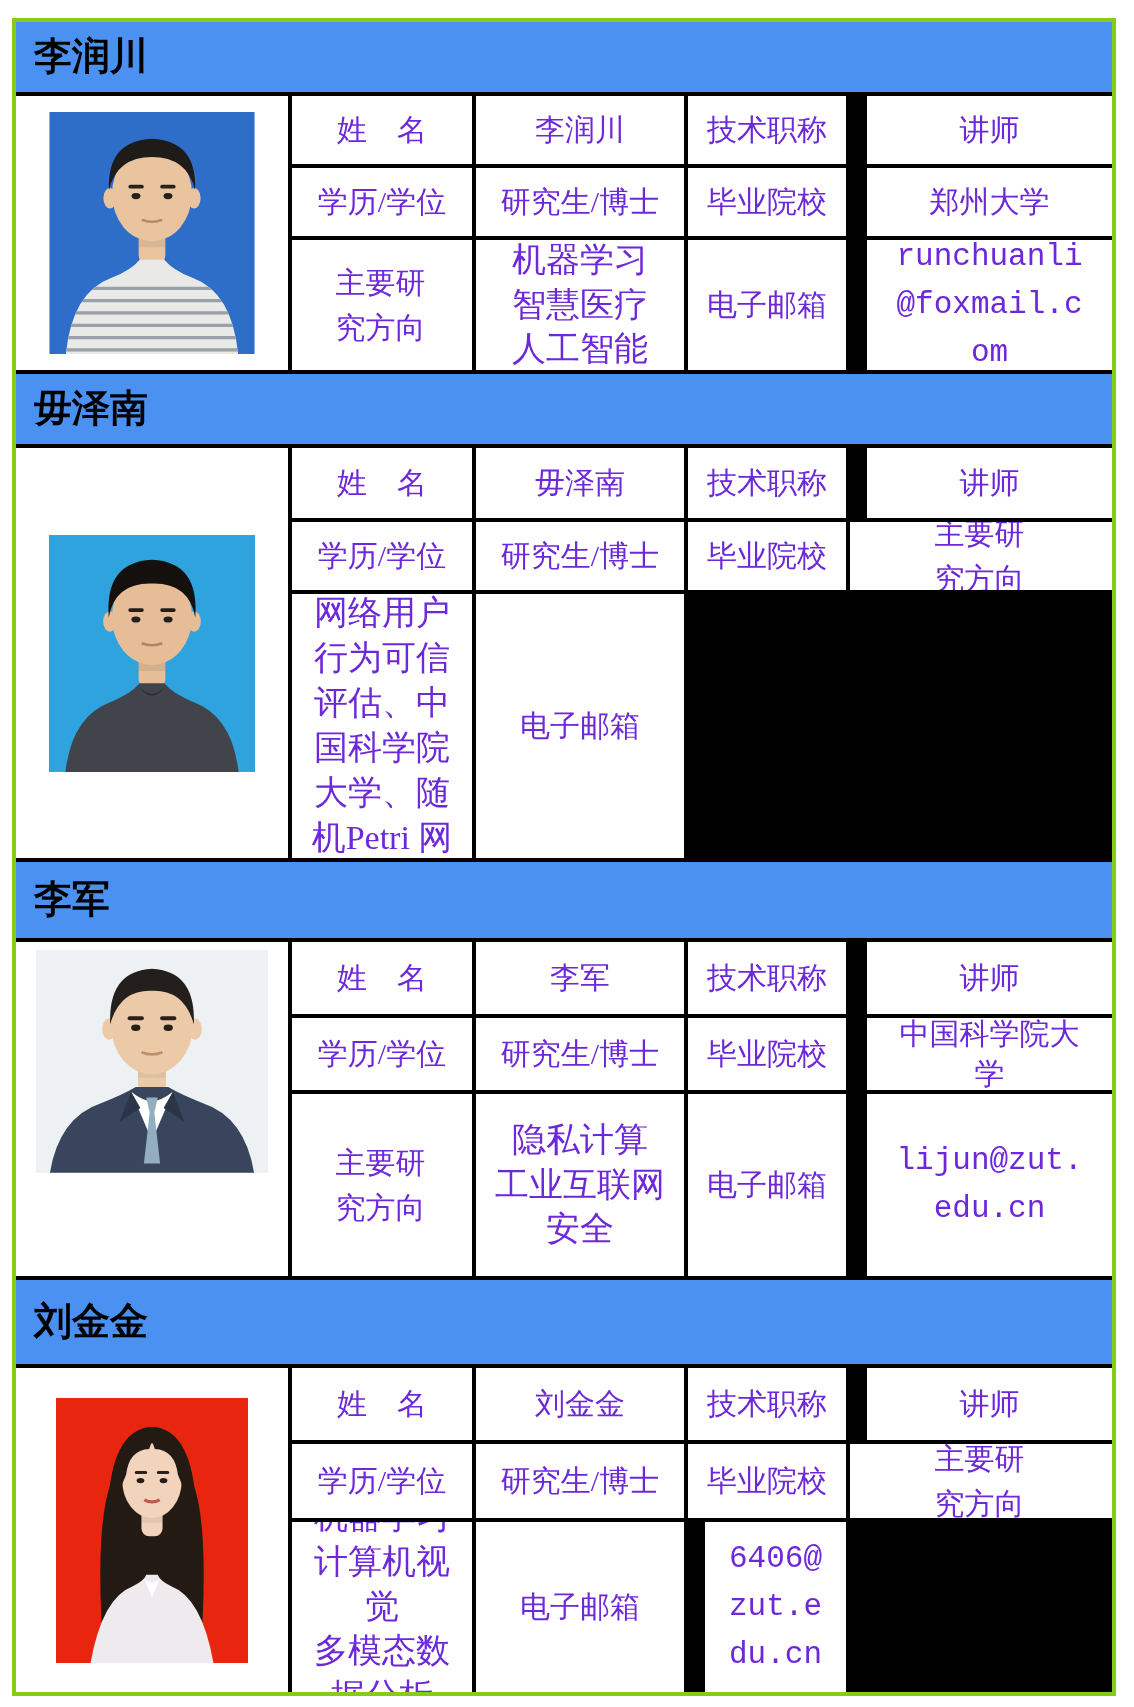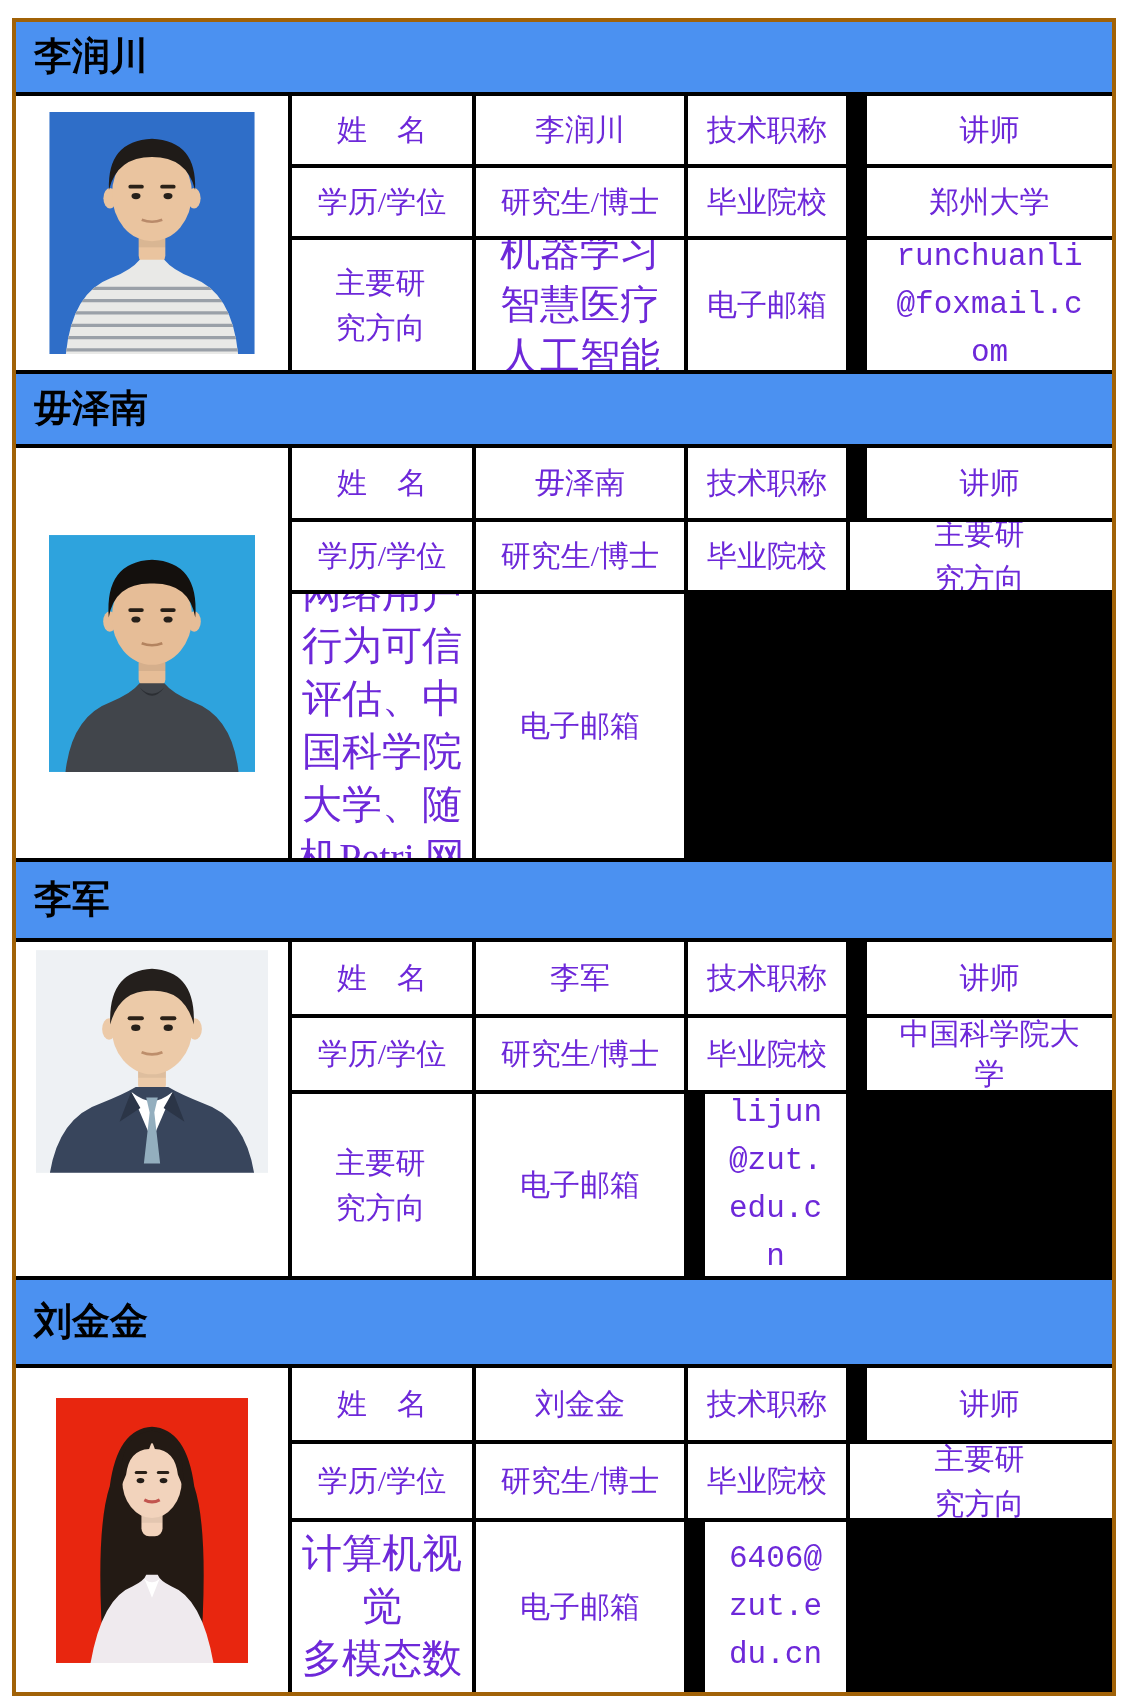--- a/index.html
+++ b/index.html
@@ -1,31 +1,31 @@
 <!DOCTYPE html>
 <html><head>
 <meta charset="utf-8">
 <style>
   html,body{margin:0;padding:0;background:#ffffff;}
   .page{position:relative;width:1134px;height:1707px;background:#fff;overflow:hidden;
         font-family:"Liberation Serif","DejaVu Serif",serif;}
   .ztable{position:absolute;left:12px;top:18px;display:grid;
     grid-template-columns:272px 180px 208px 158px 262px;
     grid-template-rows:70px 68px 68px 130px  70px 70px 68px 264px  76px 72px 72px 182px  84px 72px 74px 170px;
-    gap:4px;background:#000;border:4px solid #a16207;}
+    gap:4px;background:#000;border:4px solid #84cc16;}
   .cell{background:#fff;display:flex;align-items:center;justify-content:center;
         color:#6d28d9;text-align:center;font-size:30px;line-height:1.35;overflow:hidden;}
   .sec-header{grid-column:1/-1;background:#4B91F1;justify-content:flex-start;
         padding-left:18px;color:#000;font-family:"Liberation Sans","DejaVu Sans",sans-serif;
         font-weight:bold;font-size:38px;}
   .photo-cell{grid-column:1;grid-row:span 3;}
   .photo-top{align-items:flex-start;padding-top:8px;}
   .value2{padding:0 21px;margin-left:17px;}
   .research-label{display:inline-block;width:3.1em;text-align:left;line-height:1.5;}
-  .pre{white-space:pre-line;font-size:40px;line-height:1.32;display:block;width:100%;}
+  .pre{white-space:pre-line;font-size:34px;line-height:1.32;display:block;width:100%;}
   .research-cell{padding:0 6px;}
   .email-text{display:block;width:100%;word-break:break-all;text-align:center;
         font-family:"Liberation Mono","DejaVu Sans Mono",monospace;font-size:31px;line-height:1.55;}
   svg{display:block;}
 </style>
 </head>
 <body>
 
 <div class="page">
 <div class="ztable">
@@ -190,20 +190,25 @@
       </div>
   <div class="cell">
         <span>毕业院校</span>
       </div>
   <div class="cell value2">
         <span>中国科学院大学</span>
       </div>
   <div class="cell">
         <span class="research-label">主要研究方向</span>
       </div>
+  <div class="cell research-cell">
+        <span class="pre">隐私计算
+工业互联网
+安全</span>
+      </div>
   <div class="cell">
         <span>电子邮箱</span>
       </div>
   <div class="cell value2">
         <span class="email-text">lijun@zut.edu.cn</span>
       </div>
 
   <div class="cell sec-header">
     <span>刘金金</span>
   </div>

